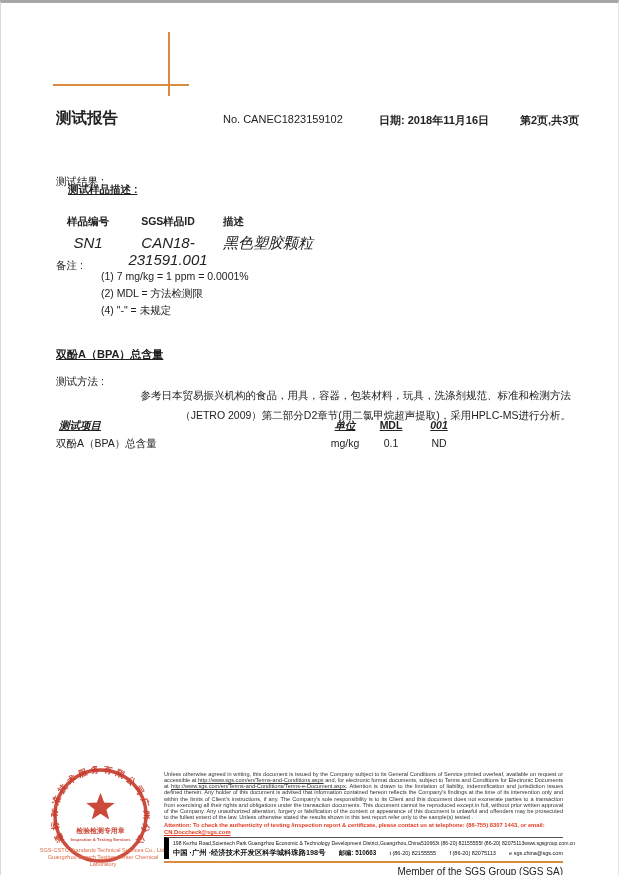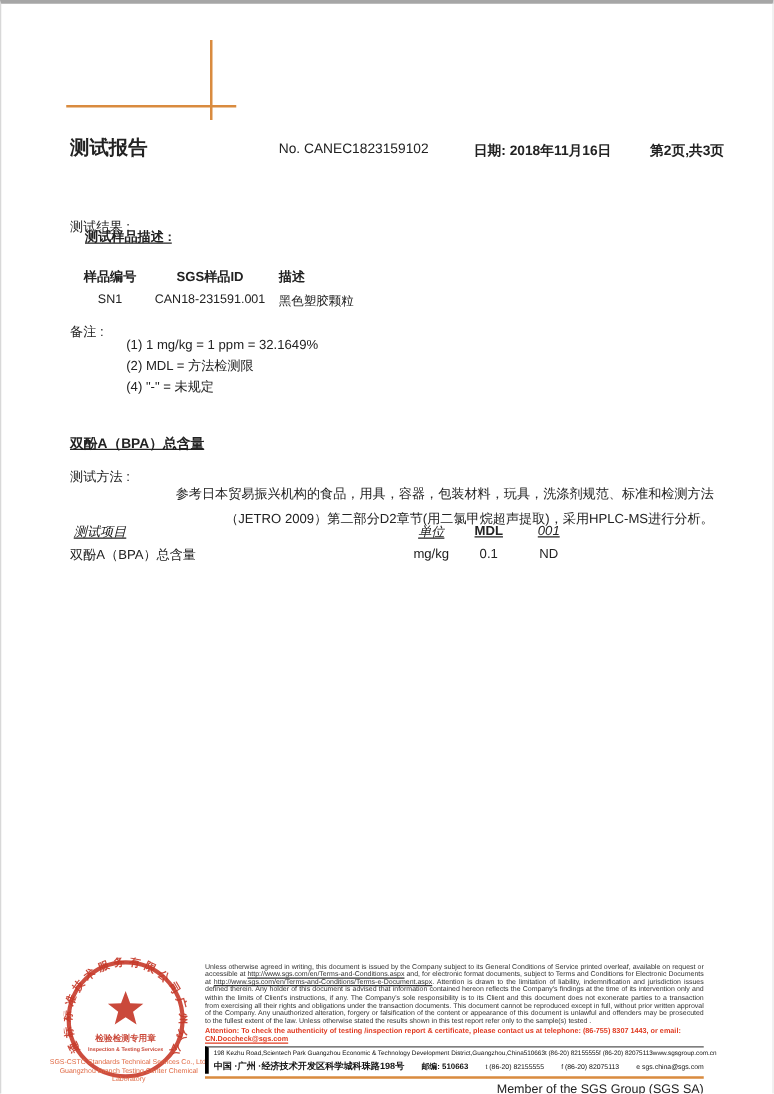--- a/index.html
+++ b/index.html
@@ -19,54 +19,54 @@
   
   .hdr-title { left:55px; top:105px; font-size:15.5px; font-weight:bold; }
   .hdr-no    { left:222px; top:110px; font-size:11px; font-weight:normal; }
   .hdr-date  { left:378px; top:110px; font-size:11px; font-weight:bold; }
   .hdr-pages { left:519px; top:110px; font-size:11px; font-weight:bold; }
 
   .results-label { left:55px; top:146px; font-size:10.5px;margin-top:26px; }
   .sample-heading { left:55px; top:180px; font-size:10.5px; font-weight:bold; text-decoration:underline;margin-left:12px; }
 
   .s-h { top:212px; font-size:10.5px; font-weight:bold; }
-  .s-r { top:231px; font-size:10px; }
+  .s-r { top:231px; font-size:15px;font-style:italic; }
   .s-col1 { left:58px; width:58px; text-align:center; }
   .s-col2 { left:116px; width:102px; text-align:center; }
   .s-col3 { left:222px; }
 
   .notes-label { left:55px; top:256px; font-size:10.5px; }
   .notes-list  { left:100px; top:265px; font-size:10.5px; line-height:17.2px; }
 
   .bpa-heading { left:55px; top:344px; font-size:11px; font-weight:bold; text-decoration:underline; }
   .method-label { left:55px; top:372px; font-size:10.5px; }
   .method-text  { left:100px; top:382px; width:470px; font-size:10.5px; line-height:20px;text-align:right; }
 
   .rt { font-size:10.5px; }
-  .rt-h { top:416px; }
+  .rt-h { top:416px;font-weight:bold; }
   .rt-r { top:434px; }
   .rt-item  { left:58px; }
   .rt-item-r{ left:55px; }
   .rt-unit  { left:320px; width:48px; text-align:center; }
   .rt-mdl   { left:368px; width:44px; text-align:center; }
   .rt-smp   { left:414px; width:48px; text-align:center; }
   .u  { text-decoration:underline; }
   .it { font-style:italic; }
   .b  { font-weight:bold; }
 
   
   .stamp { left:50px; top:763px; }
   .company-lines { left:38px; top:844px; width:128px; font-size:5.6px; line-height:7px;
                    color:#e06a45; text-align:center; }
   .footer-right { left:163px; top:768px; width:399px; }
   .legal { font-size:5.6px; line-height:6.15px; text-align:justify; color:#333; }
   .legal .lnk { text-decoration:underline; }
   .attention { margin-top:2px; font-size:5.8px; line-height:6.5px; color:#e03b21; font-weight:bold; }
   .attention .email { text-decoration:underline; }
-  .address-block { margin-top:2px; border-top:1px solid #555; border-left:3px solid #000000; padding:1.5px 0 1px 4px; }
+  .address-block { margin-top:2px; border-top:1px solid #555; border-left:5px solid #000000; padding:1.5px 0 1px 4px; }
   .addr-en { display:flex; justify-content:space-between; align-items:baseline; font-size:5.1px; color:#111; white-space:nowrap; }
   .addr-cn { display:flex; justify-content:space-between; align-items:baseline; font-size:5.5px; color:#111; margin-top:2px; white-space:nowrap; }
   .addr-cn .cn-main { font-size:7.3px; font-weight:bold; }
   .addr-cn .cn-post { font-size:6.3px; font-weight:bold; }
   .orange-rule { height:2px; background:#d98b3f; margin-top:2.5px; }
   .member { margin-top:3px; text-align:right; font-size:10px; color:#222; }
 </style>
 </head>
 <body>
 
@@ -85,21 +85,21 @@
   <div class="abs sample-heading">测试样品描述 :</div>
   <div class="abs s-h s-col1">样品编号</div>
   <div class="abs s-h s-col2">SGS样品ID</div>
   <div class="abs s-h s-col3">描述</div>
   <div class="abs s-r s-col1">SN1</div>
   <div class="abs s-r s-col2">CAN18-231591.001</div>
   <div class="abs s-r s-col3">黑色塑胶颗粒</div>
 
   <div class="abs notes-label">备注 :</div>
   <div class="abs notes-list">
-    <div>(1) 1 mg/kg = 1 ppm = 32.1649%</div>
+    <div>(1) 7 mg/kg = 1 ppm = 0.0001%</div>
     <div>(2) MDL = 方法检测限</div>
     <div>(4) "-" = 未规定</div>
   </div>
 
   <div class="abs bpa-heading">双酚A（BPA）总含量</div>
   <div class="abs method-label">测试方法 :</div>
   <div class="abs method-text">参考日本贸易振兴机构的食品，用具，容器，包装材料，玩具，洗涤剂规范、标准和检测方法（JETRO 2009）第二部分D2章节(用二氯甲烷超声提取)，采用HPLC-MS进行分析。</div>
 
   <div class="abs rt rt-h rt-item it u">测试项目</div>
   <div class="abs rt rt-h rt-unit it u">单位</div>

